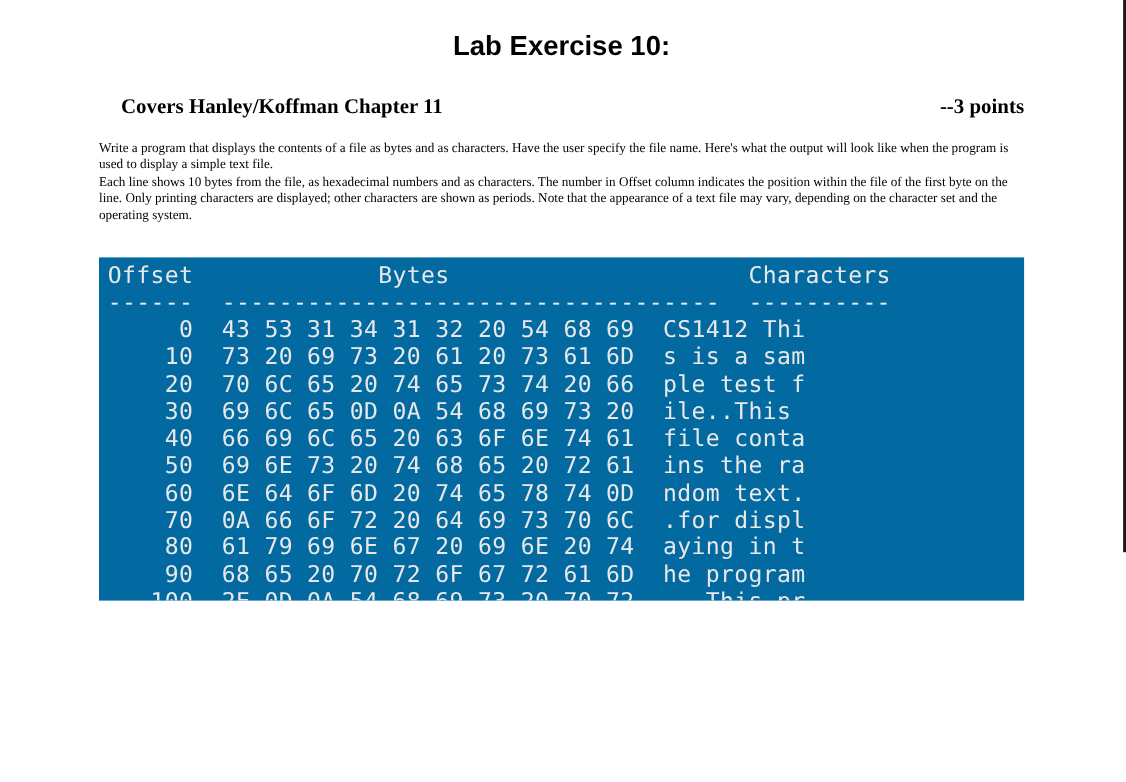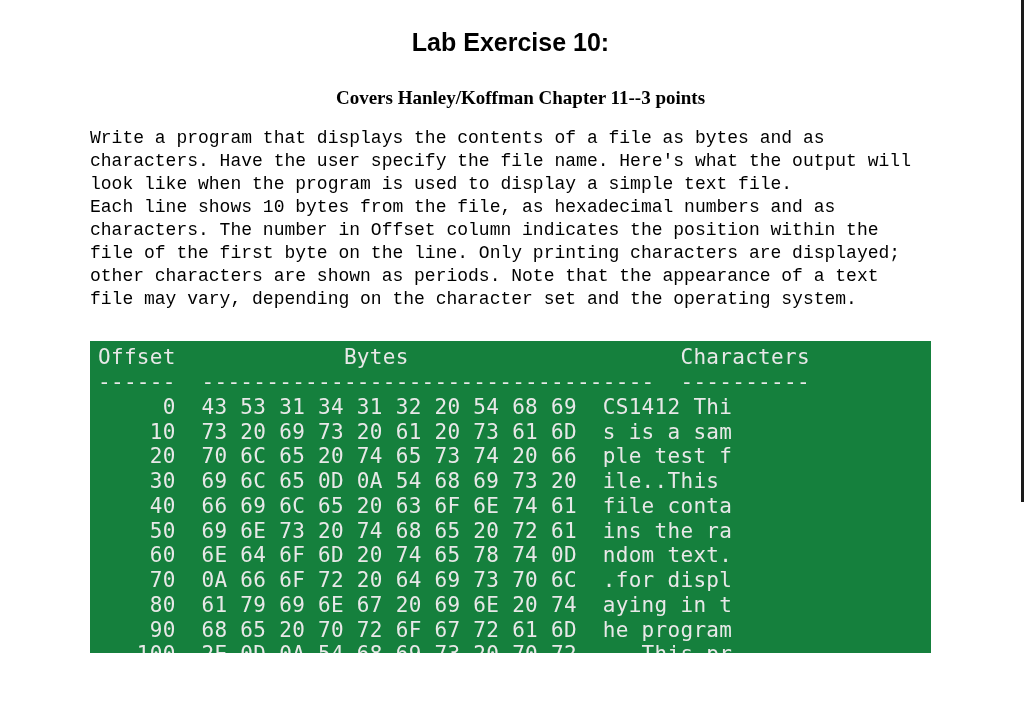--- a/index.html
+++ b/index.html
@@ -22,47 +22,46 @@
   }
   .title {
     text-align: center;
     font-family: Arial, Helvetica, sans-serif;
     font-weight: 700;
     font-size: 25px;
     margin: 0 0 30px 0;
   }
   .subhead {
     display: flex;
-    justify-content: center;
+    justify-content: space-between;
     align-items: baseline;
     margin-bottom: 18px;
     margin-left: 20px;
   }
   .subhead .left {
     font-weight: 700;
     font-size: 19px;
   }
   .subhead .right {
     font-weight: 700;
     font-size: 19px;
   }
   .body-text {
-    font-size: 18px;
+    font-size: 12px;
     line-height: 1.28;
-    font-family: Liberation Mono, monospace;
   }
   .body-text p {
     margin: 0;
   }
   .hint-line .hint-label {
     font-style: italic;
   }
   .terminal {
     margin-top: 30px;
-    background: #15803d;
+    background: #0369a1;
     color: #e8e8e8;
     font-family: "Menlo", "Consolas", "DejaVu Sans Mono", monospace;
     font-size: 21px;
     line-height: 1.18;
     padding: 4px 8px 0 8px;
     white-space: pre;
     overflow: hidden;
     letter-spacing: 0.3px;
     height: 308px;
   }

